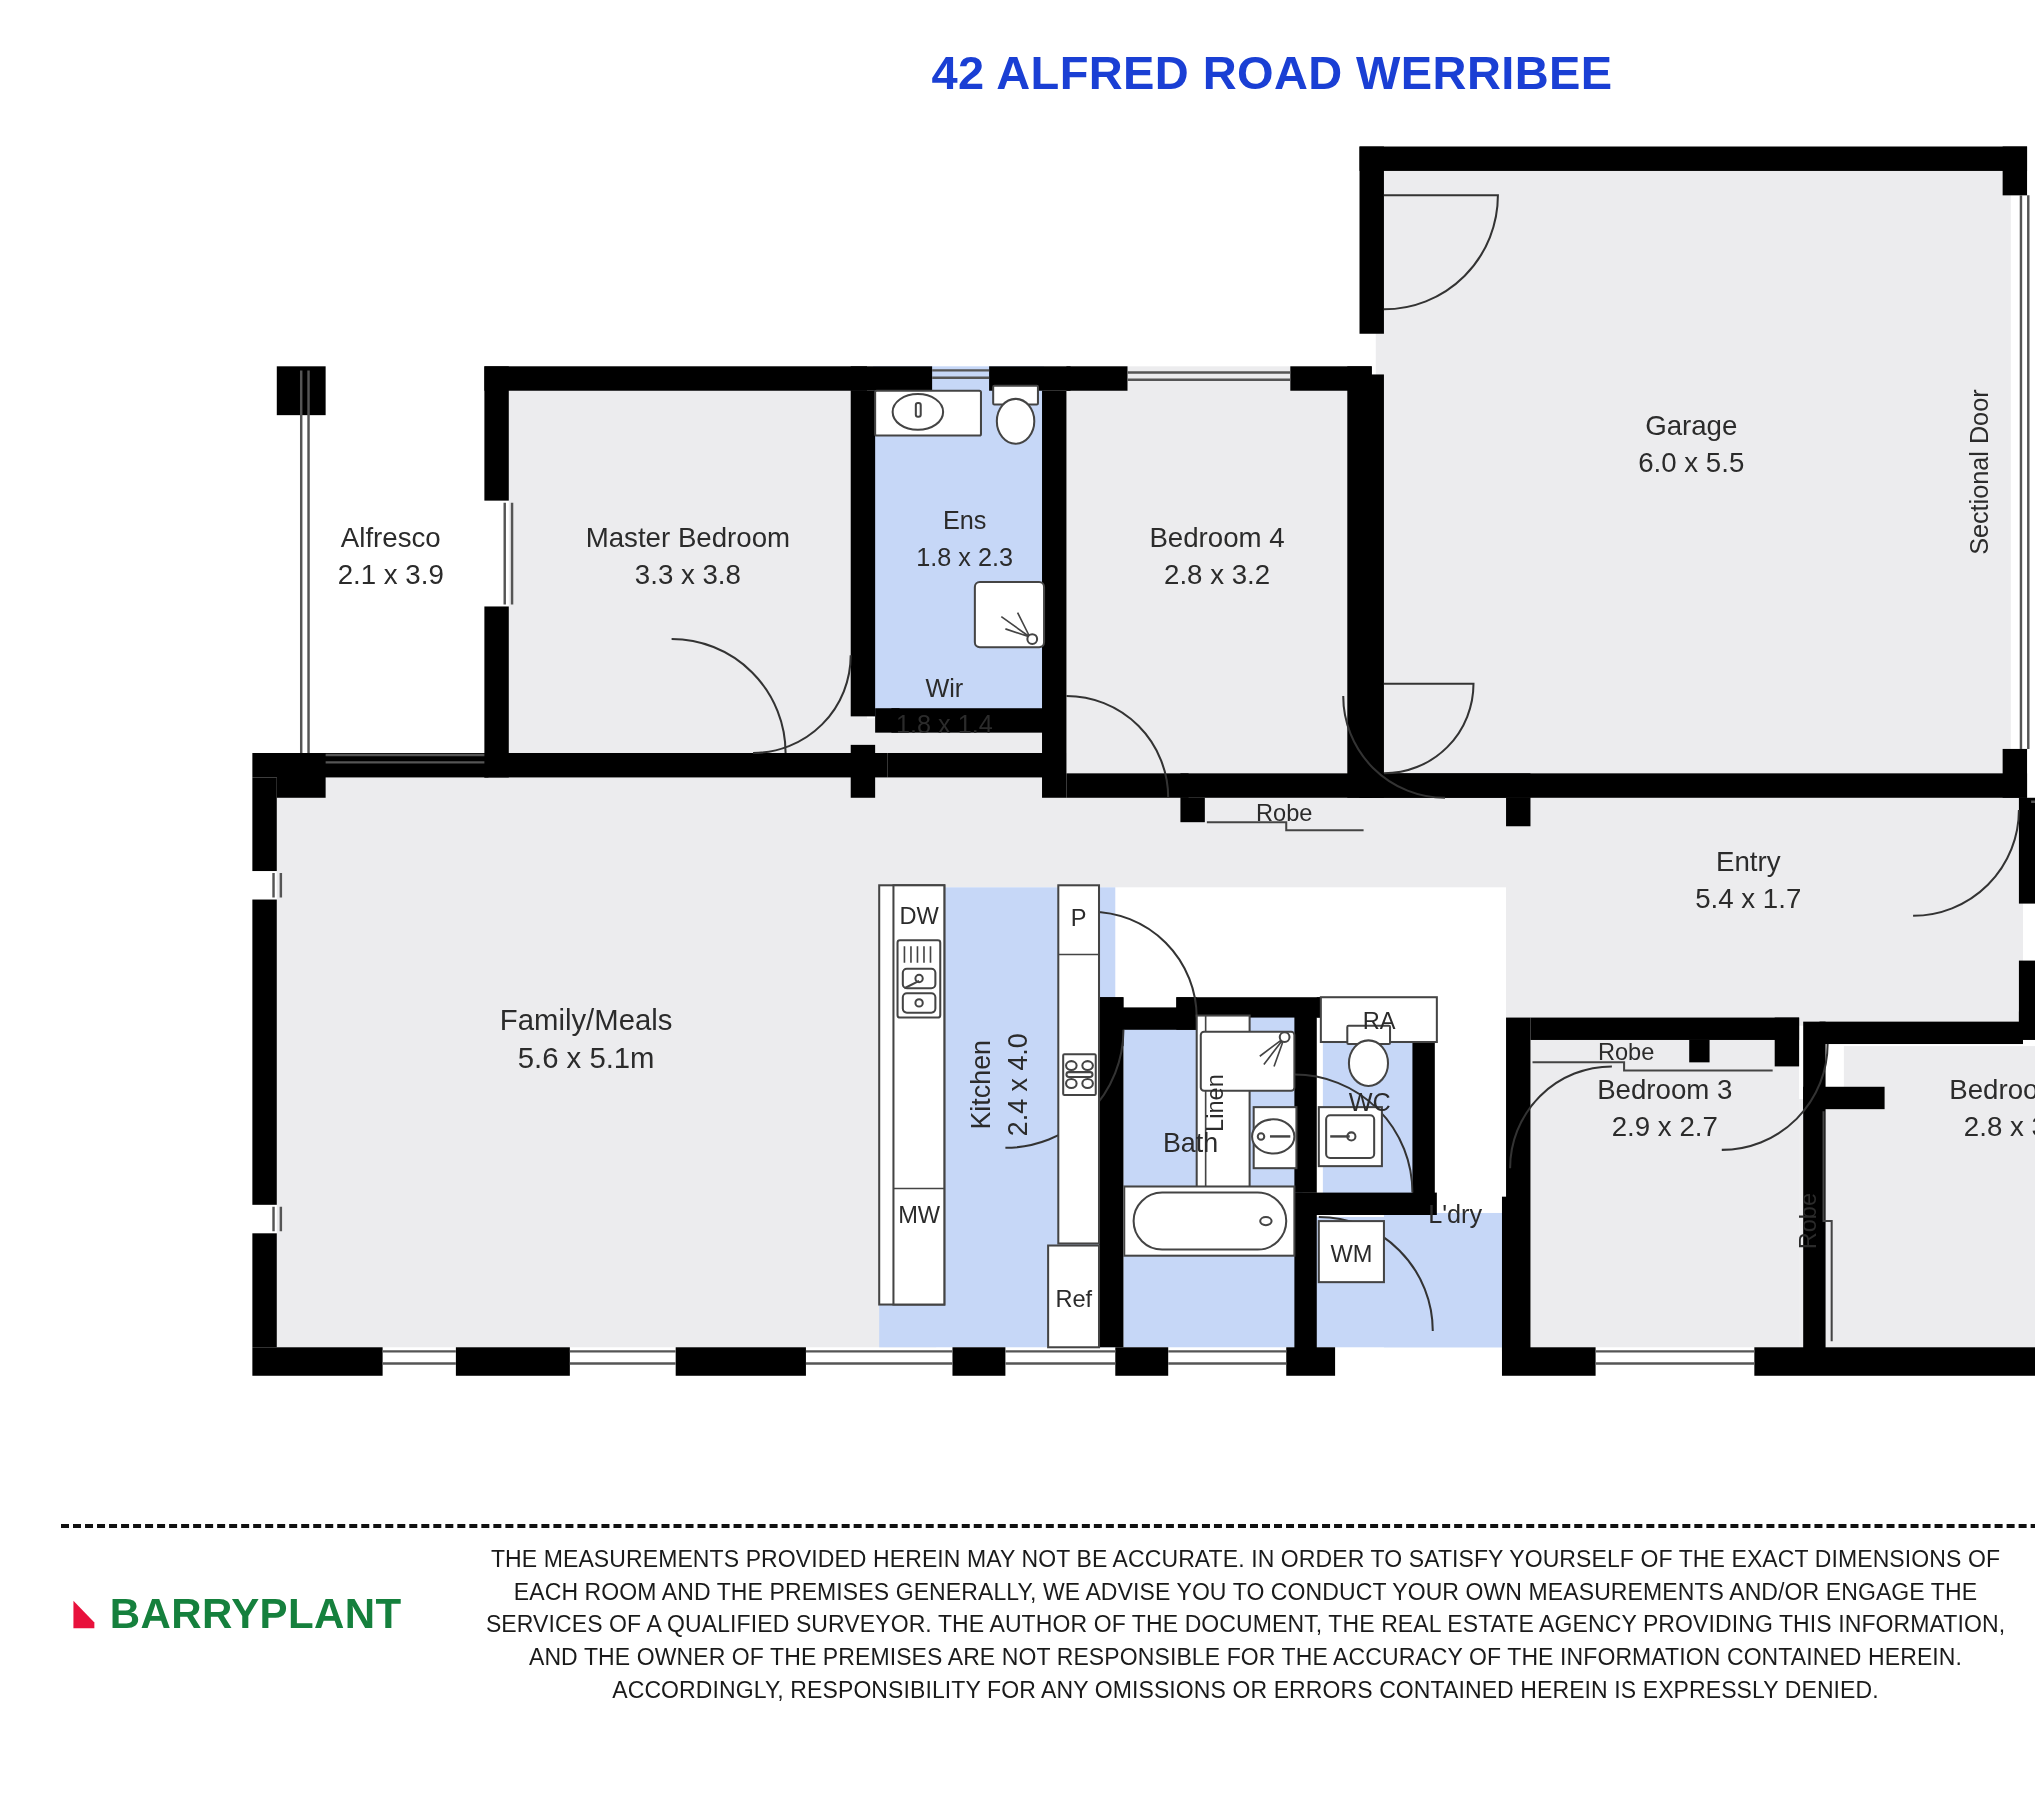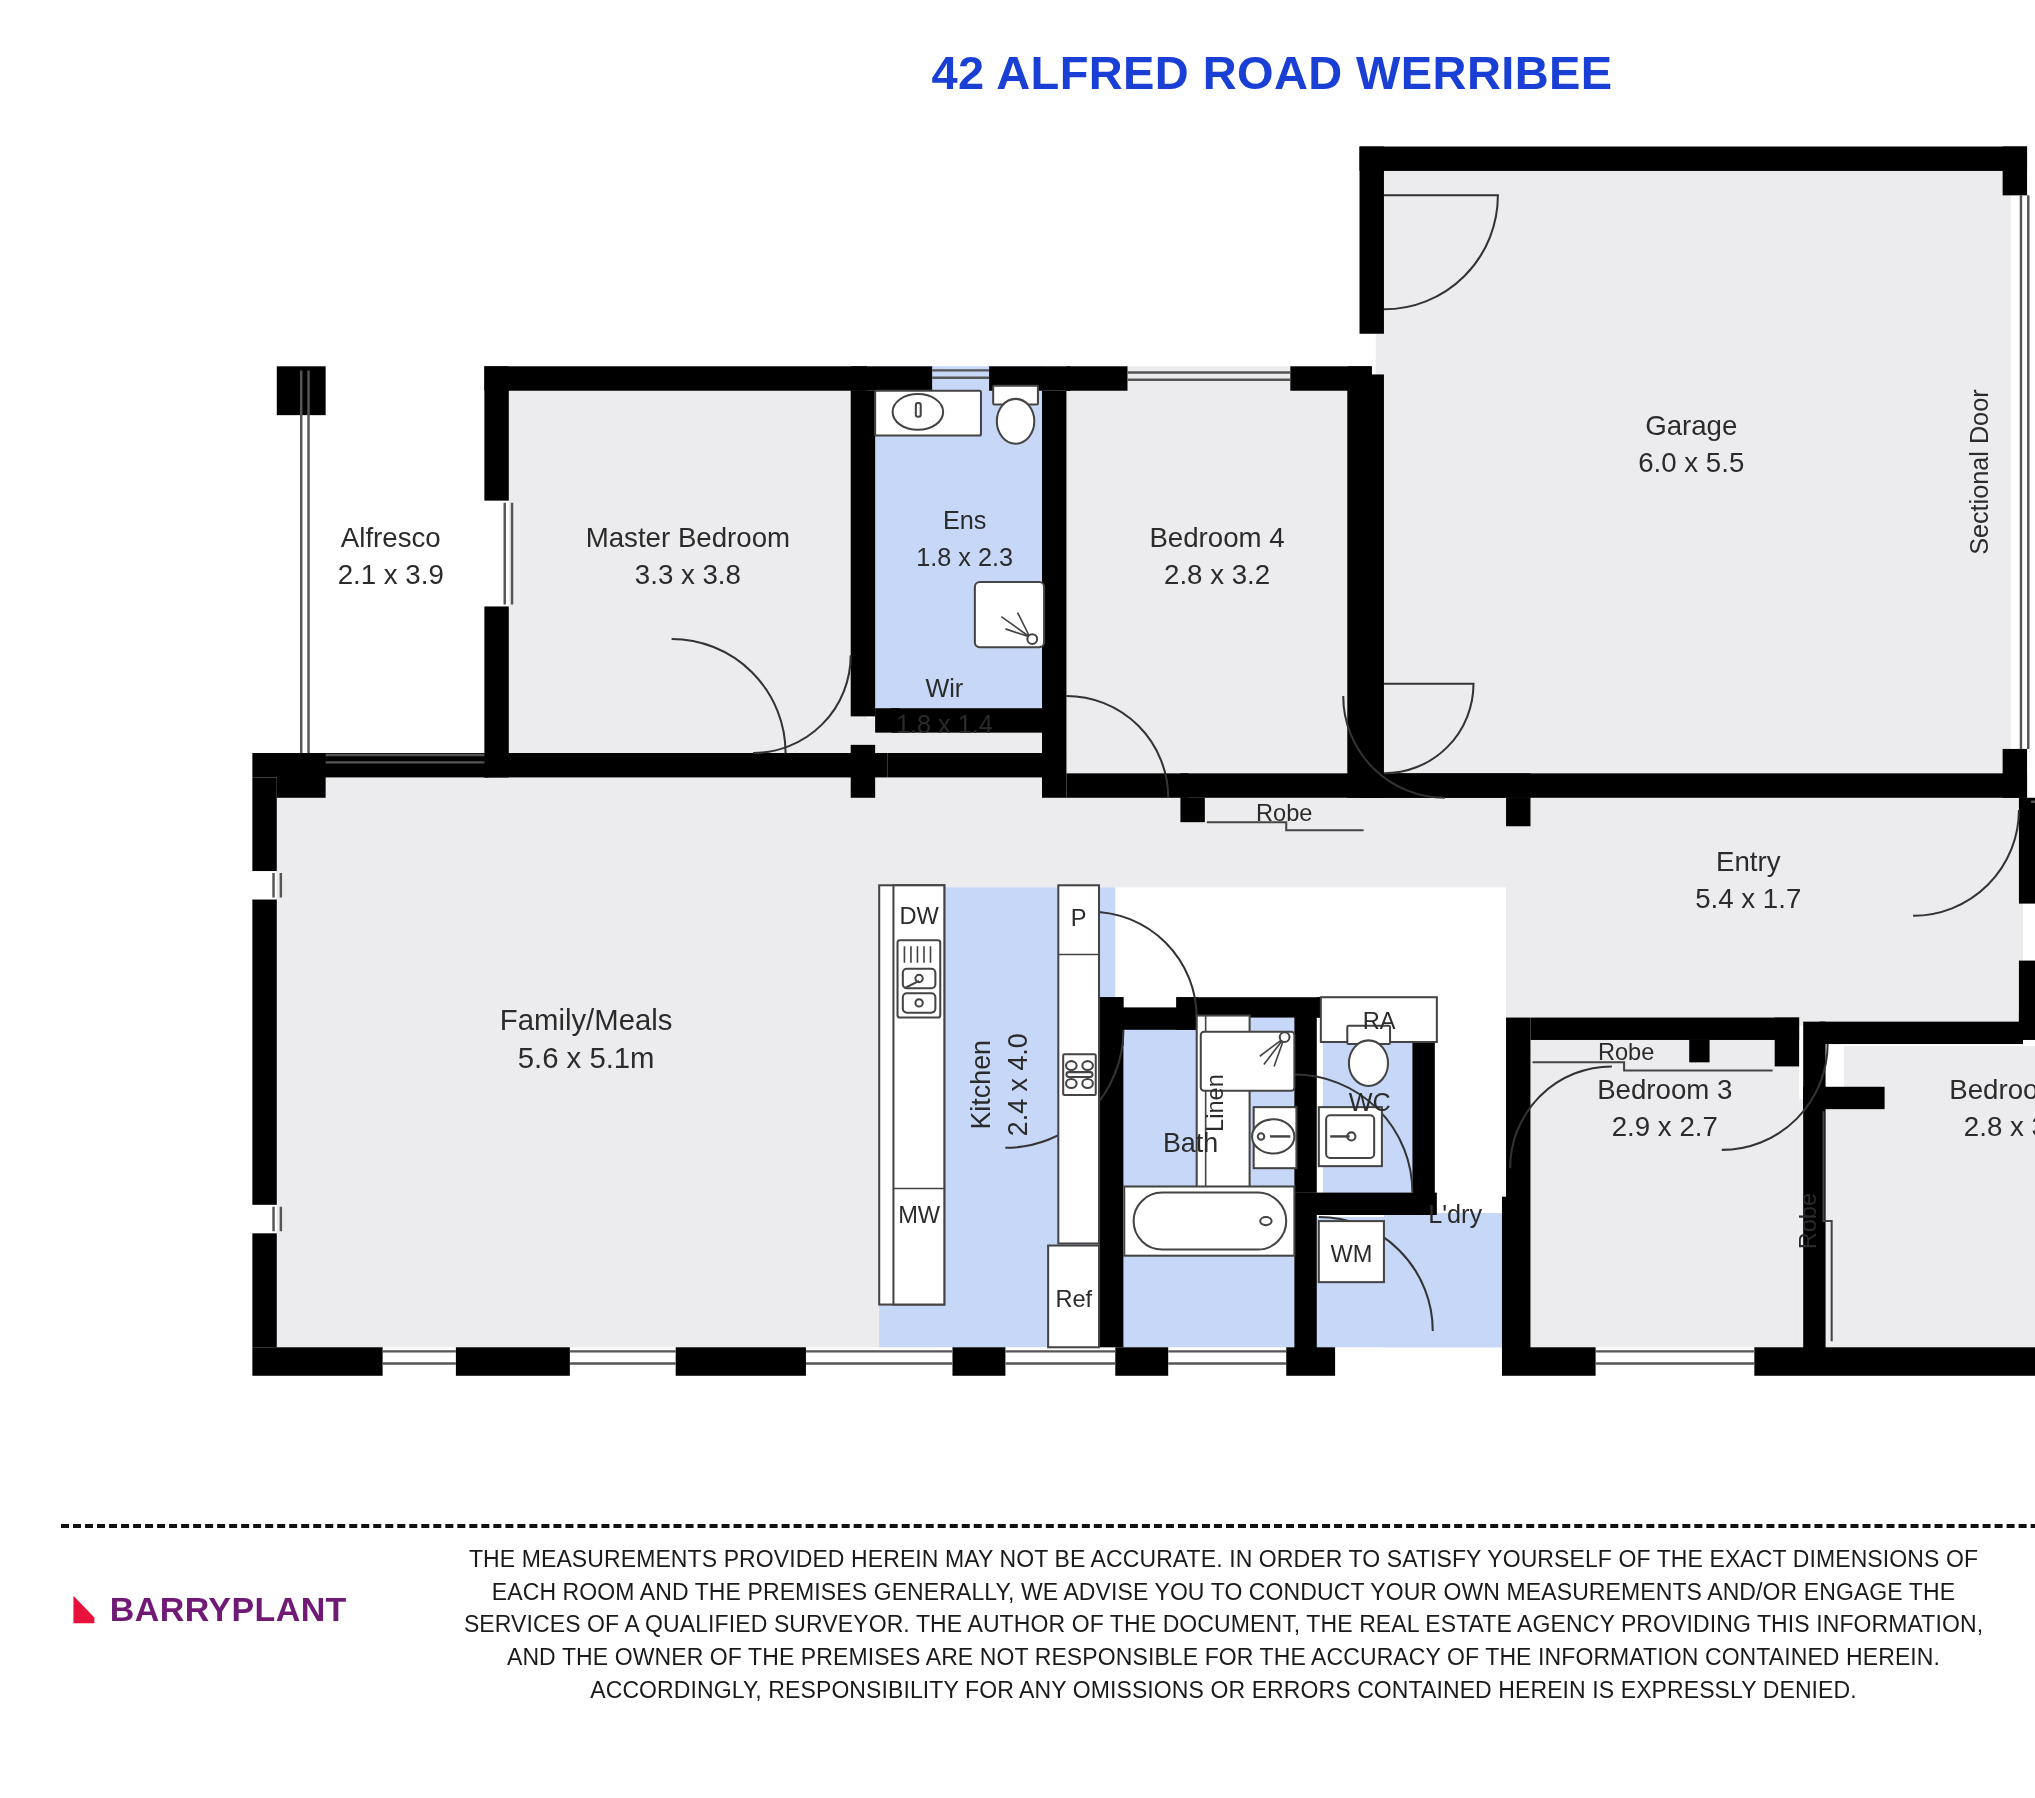--- a/index.html
+++ b/index.html
@@ -14,30 +14,30 @@
   }
   #floorplan-canvas{position:absolute;left:0;top:122px;width:2544px;height:1262px;}
   svg{display:block;}
 
   
   #footer-divider{
     position:absolute;left:61px;top:1524px;width:2422px;height:0;
     border-top:4.5px dashed #111111;
   }
   #disclaimer{
-    position:absolute;left:450px;top:1543px;width:1547px;
+    position:absolute;left:472px;top:1543px;width:1547px;
     text-align:center;font-size:23px;line-height:1.42;color:#1a1a1a;
     letter-spacing:0.1px;
   }
   #brand-logo{
     position:absolute;left:71px;top:1590px;display:flex;align-items:center;gap:9.8px;
   }
   #brand-mark{width:29px;height:31px;}
   #brand-text{
-    font-size:34px;font-weight:bold;color:#701a75;letter-spacing:0.4px;text-align:right;
+    font-size:42px;font-weight:bold;color:#15803d;letter-spacing:0.4px;text-align:right;
   }
 </style>
 </head>
 <body>
 
 <div id="plan-title">42 ALFRED ROAD WERRIBEE</div>
 
 <div id="floorplan-canvas">
 <svg width="2544" height="1262" viewBox="0 0 6250 3100" xmlns="http://www.w3.org/2000/svg">
 

